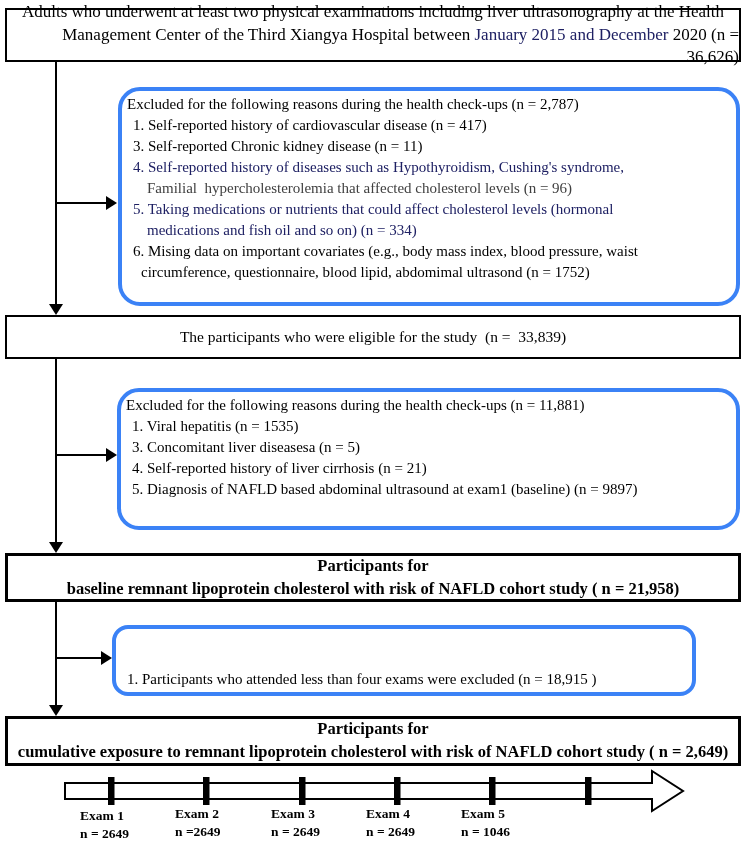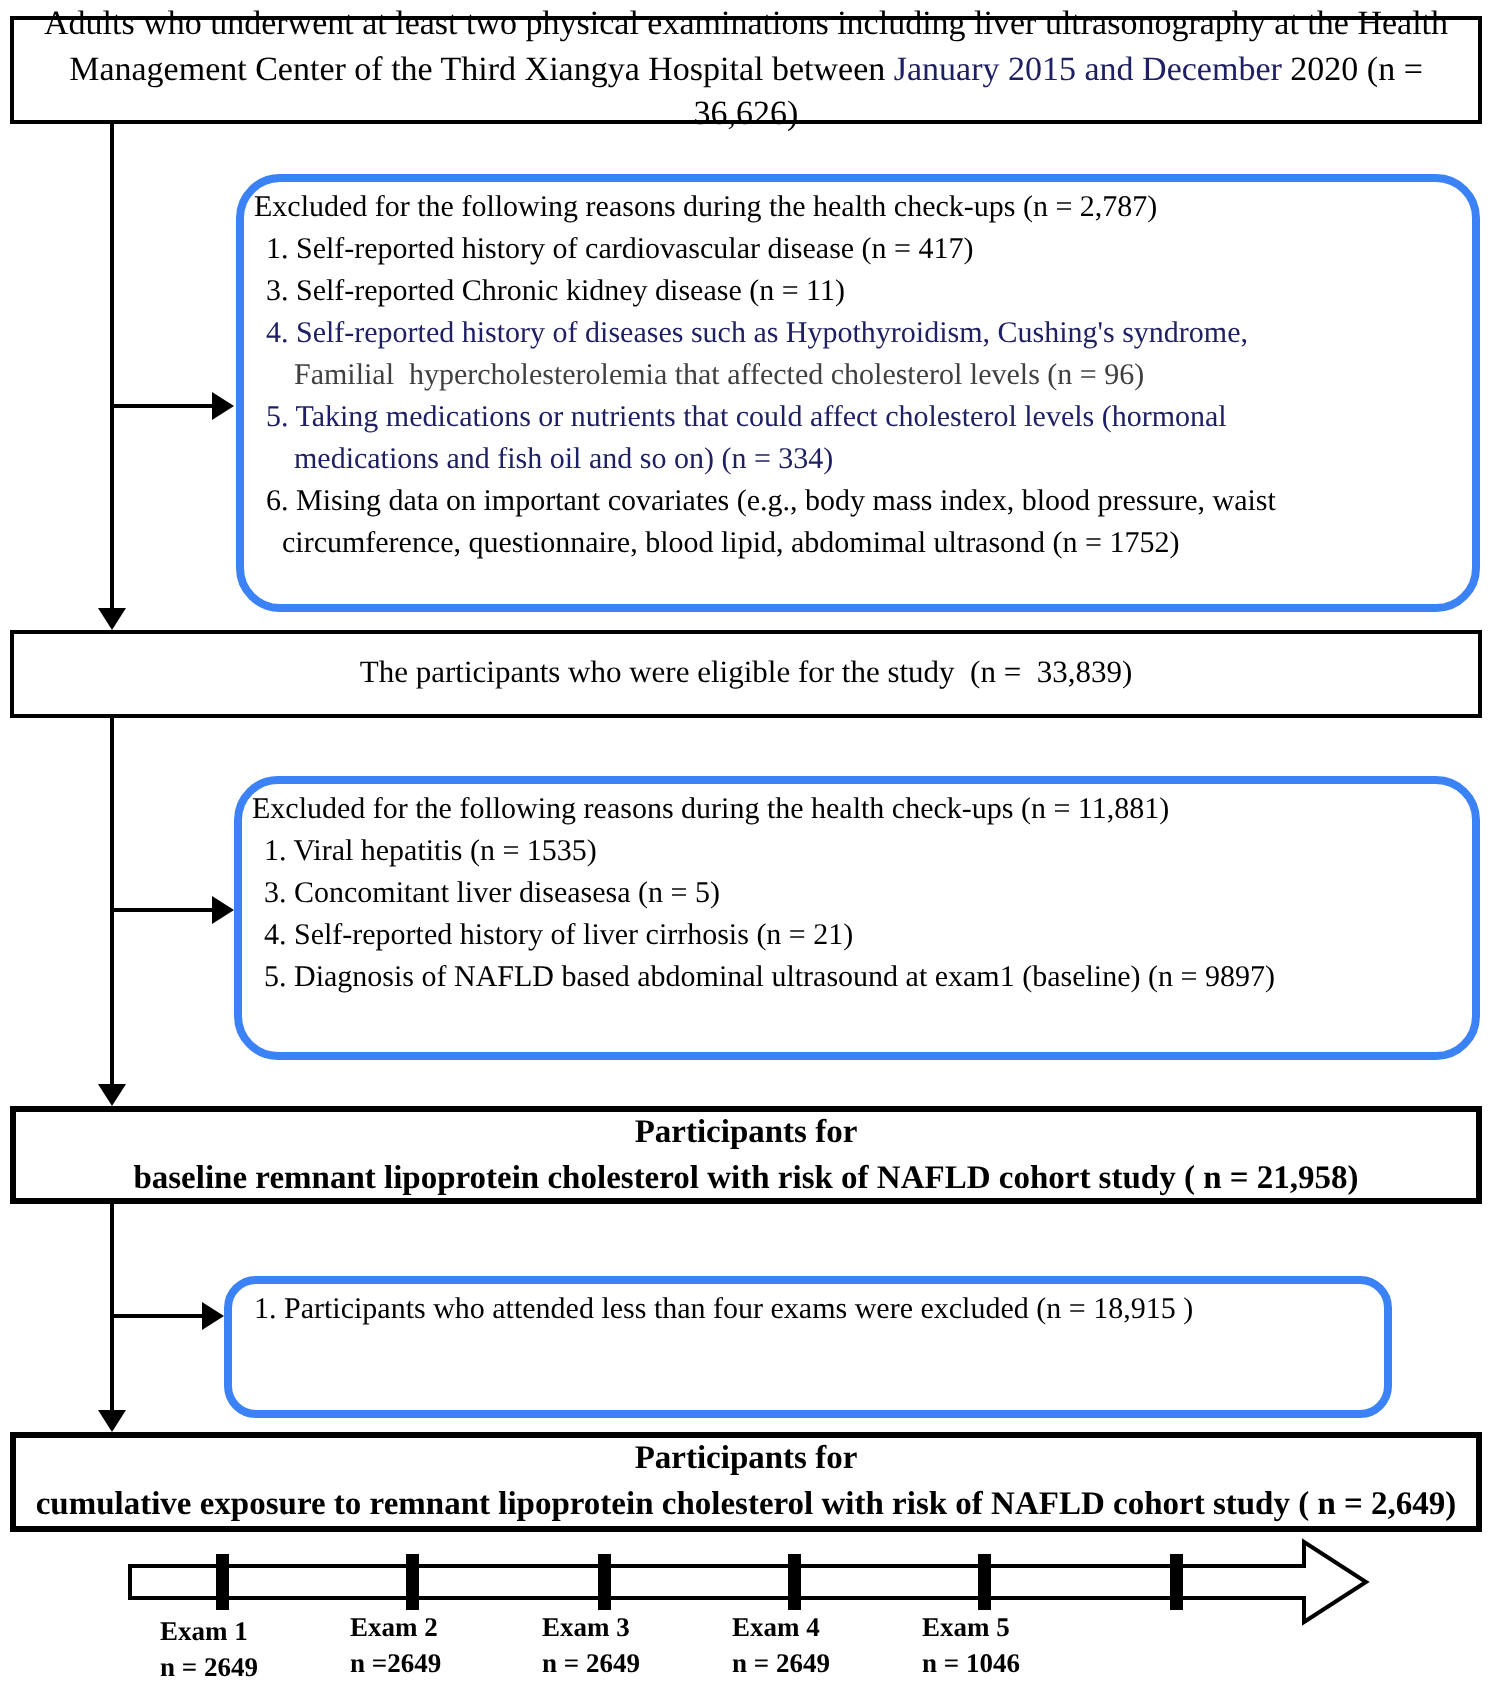--- a/index.html
+++ b/index.html
@@ -1,31 +1,31 @@
 <!DOCTYPE html>
 <html><head>
 <meta charset="utf-8">
 <style>
   html,body{margin:0;padding:0;background:#fff;}
   #page{
     position:relative;width:748px;height:846px;background:#fff;
     font-family:"Liberation Serif","DejaVu Serif",serif;color:#000;overflow:hidden;
   }
   .box{position:absolute;box-sizing:border-box;background:#fff;border:2px solid #000;}
-  .center-col{display:flex;flex-direction:column;justify-content:center;align-items:center;text-align:center;}
+  .center-col{display:flex;flex-direction:column;justify-content:center;align-items:center;text-align:right;}
   .line{white-space:pre-wrap;}
   #top-box{left:5px;top:8px;width:736px;height:54px;font-size:17px;line-height:1.32;}
   #eligible-box{left:5px;top:315px;width:736px;height:44px;font-size:15.5px;}
   #baseline-box{left:5px;top:553px;width:736px;height:49px;border-width:3px;font-weight:bold;font-size:16.5px;line-height:1.38;}
   #final-box{left:5px;top:716px;width:736px;height:50px;border-width:3px;font-weight:bold;font-size:16.5px;line-height:1.38;}
   .ebox{position:absolute;box-sizing:border-box;background:#fff;border:4px solid #3b82f6;
         font-size:15px;line-height:21px;padding:3px 22px 2px 5px;overflow:hidden;}
   #excl1{left:118px;top:87px;width:622px;height:219px;border-radius:22px;}
   #excl2{left:117px;top:388px;width:623px;height:142px;border-radius:22px;}
-  #excl3{left:112px;top:625px;width:584px;height:71px;border-radius:16px;display:flex;flex-direction:column;justify-content:flex-start;margin-top:13px;}
+  #excl3{left:112px;top:625px;width:584px;height:71px;border-radius:16px;display:flex;flex-direction:column;justify-content:flex-end;}
   .item-line{white-space:pre-wrap;padding-left:6px;}
   .item-line.cont{padding-left:20px;}
   .ehead{white-space:pre-wrap;}
   .vline{position:absolute;width:2px;background:#000;}
   .hline{position:absolute;height:2px;background:#000;}
   .arrow-down{position:absolute;width:0;height:0;border-left:7px solid transparent;border-right:7px solid transparent;border-top:11px solid #000;}
   .arrow-right{position:absolute;width:0;height:0;border-top:7px solid transparent;border-bottom:7px solid transparent;border-left:11px solid #000;}
   #timeline-svg{position:absolute;left:0;top:762px;}
   .exam-label{position:absolute;width:90px;font-size:13.5px;line-height:17.5px;text-align:left;font-weight:bold;}
 </style>

